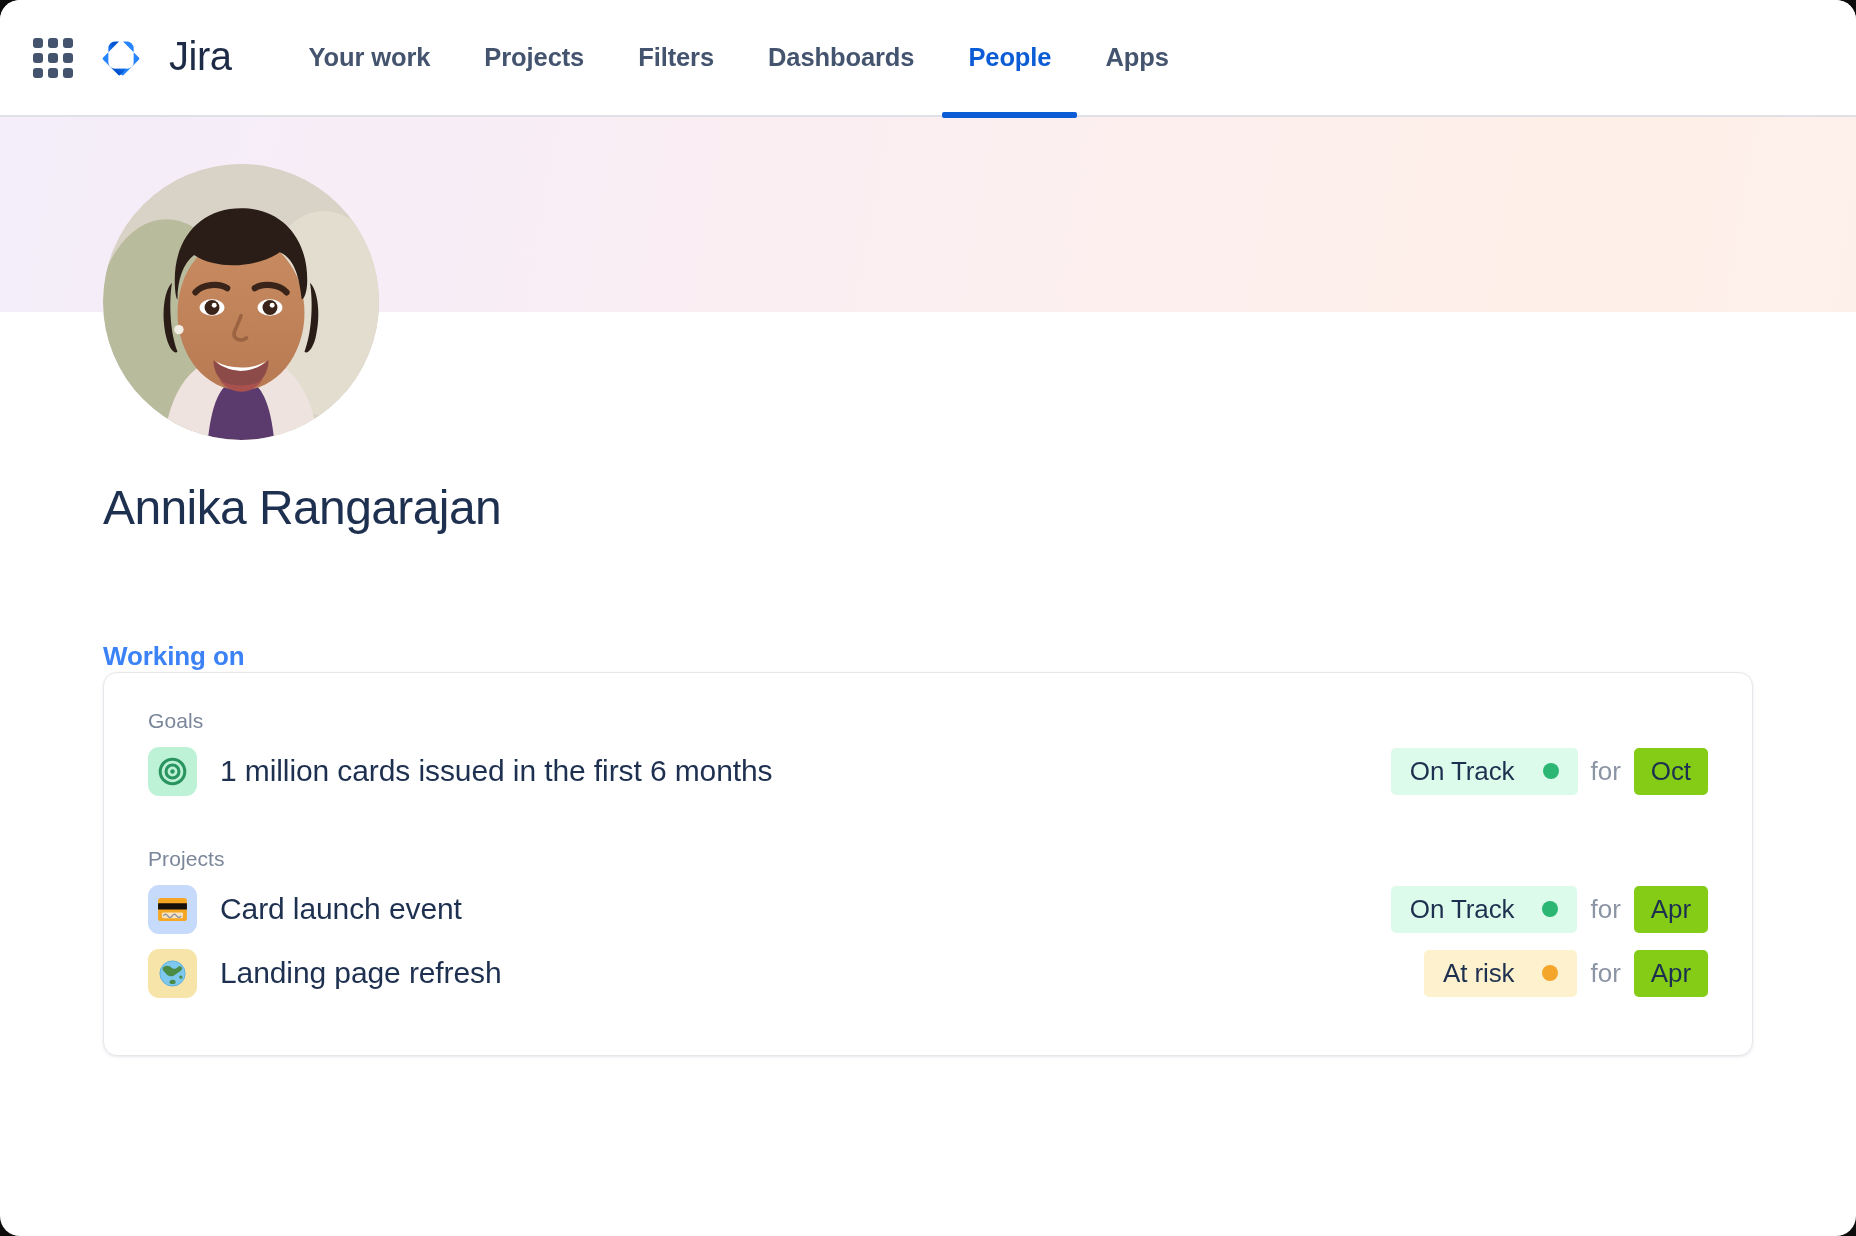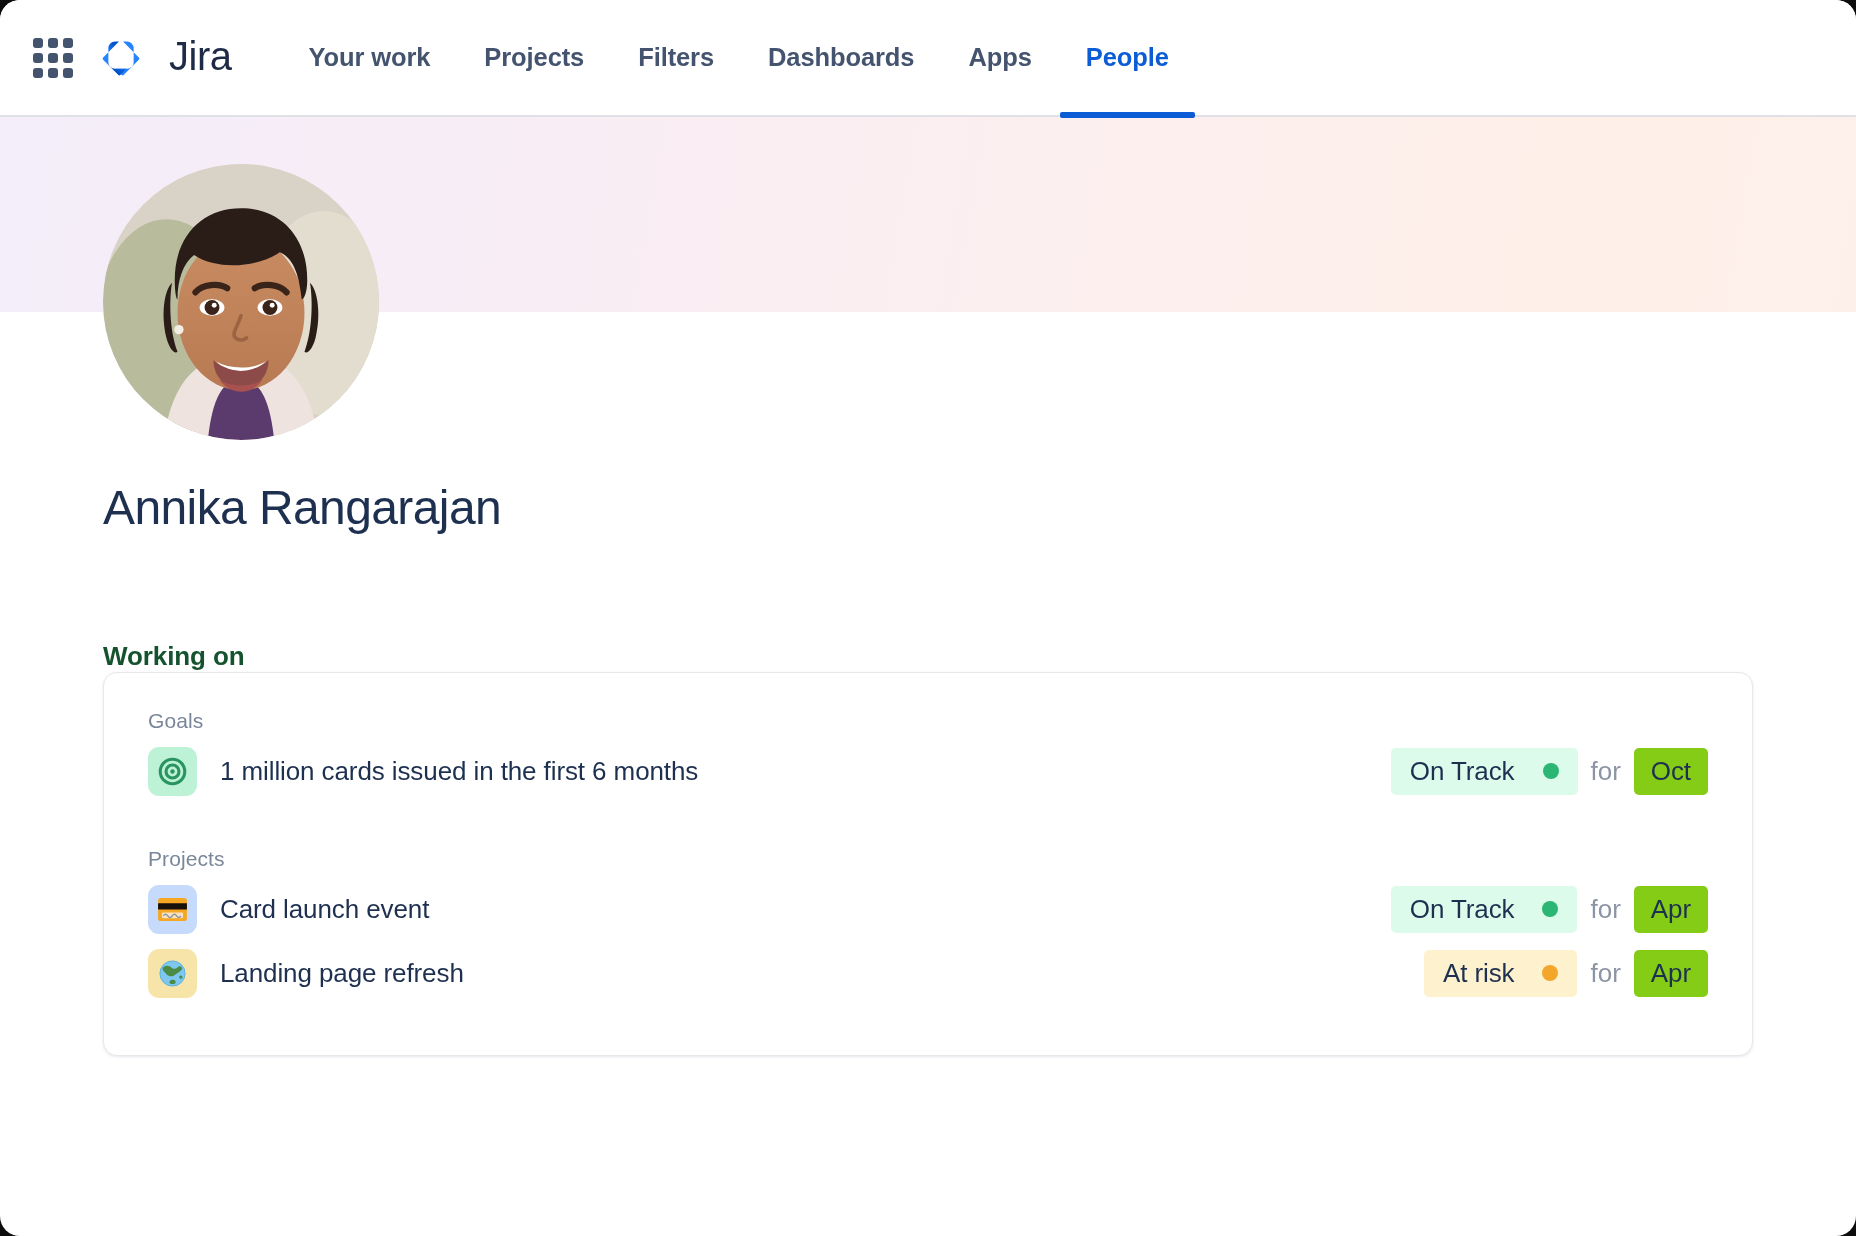--- a/index.html
+++ b/index.html
@@ -134,21 +134,21 @@
     font-size: 48px;
     font-weight: 400;
     color: #1e3050;
     letter-spacing: -0.6px;
   }
 
   .section-title {
     margin-top: 106px;
     font-size: 26px;
     font-weight: 700;
-    color: #14532d;
+    color: #3b82f6;
     letter-spacing: -0.1px;
   }
 
   
   .work-card {
     margin-right: 103px;
     background: #ffffff;
     border: 1.5px solid #e6e8ec;
     border-radius: 14px;
     box-shadow: 0 1px 3px rgba(9,30,66,0.10);
@@ -181,21 +181,21 @@
     justify-content: center;
     overflow: hidden;
   }
   .row-icon svg { display: block; }
   .ic-goal { background: #bdf2d6; }
   .ic-card { background: #c6dafc; }
   .ic-globe { background: #f7e4a8; }
 
   .row-label {
     margin-left: 23px;
-    font-size: 26px;
+    font-size: 30px;
     color: #1e3050;
     letter-spacing: -0.1px;
     white-space: nowrap;
   }
 
   .row-right {
     margin-left: auto;
     display: flex;
     align-items: center;
     gap: 10px;
@@ -278,22 +278,22 @@
         </defs>
       </svg>
       <span class="brand-name">Jira</span>
     </div>
 
     <div class="nav-links">
       <div class="nav-link">Your work</div>
       <div class="nav-link">Projects</div>
       <div class="nav-link">Filters</div>
       <div class="nav-link">Dashboards</div>
+      <div class="nav-link active">People</div>
       <div class="nav-link">Apps</div>
-      <div class="nav-link active">People</div>
     </div>
   </div>
 
   <div class="banner"></div>
 
   <div class="profile">
 
     <div class="avatar">
       <svg viewBox="0 0 200 200">
         <defs>

